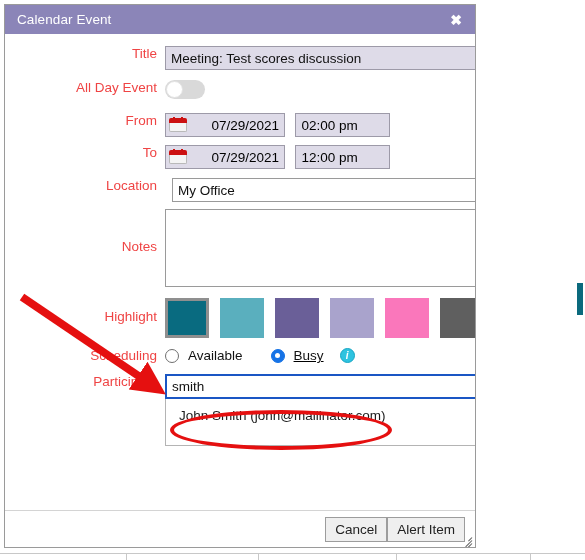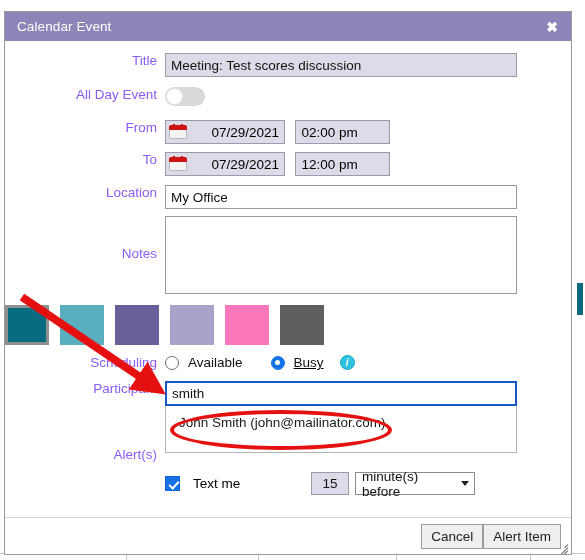--- a/index.html
+++ b/index.html
@@ -29,27 +29,26 @@
   .bg-grid-line {
     position: absolute;
     background: #c8c8c8;
   }
 
   
   .dialog {
     position: absolute;
     left: 4px;
     top: 4px;
-    width: 568px;
+    width: 472px;
     height: 544px;
     background: #ffffff;
     border: 1px solid #9a9a9a;
     box-sizing: border-box;
     overflow: hidden;
-    margin-top: 7px;
   }
   .titlebar {
     position: relative;
     height: 29px;
     background: #8b85b8;
     color: #ffffff;
     display: flex;
     align-items: center;
     justify-content: space-between;
     padding: 0 10px 0 12px;
@@ -75,21 +74,21 @@
   .row {
     display: flex;
     align-items: flex-start;
     margin-top: 9px;
   }
   .row .label {
     width: 160px;
     text-align: right;
     padding-right: 8px;
     font-size: 13.5px;
-    color: #8b5cf6;
+    color: #ef4444;
     box-sizing: border-box;
     flex: none;
   }
   .row .field { flex: 1 1 auto; position: relative; }
 
   input.txt, .fakeinput {
     font-family: "Liberation Sans", sans-serif;
     font-size: 13.5px;
     color: #111111;
     box-sizing: border-box;
@@ -465,35 +464,36 @@
                 <span class="body"></span>
             </span>
             <span class="date-text">07/29/2021</span>
           </div>
           <div class="timebox">
             <span>12:00 pm</span>
           </div>
         </div>
       </div>
 
-      <div class="row" style="margin-top:9px;">
+      <div class="row" style="margin-top:9px;gap:7px;">
         <div class="label">Location</div>
         <div class="field">
           <input class="txt location-input" type="text" value="My Office" style="">
         </div>
       </div>
 
       <div class="row notes-row" style="margin-top:7px;">
         <div class="label">Notes</div>
         <div class="field">
           <textarea class="notes-area" style=""></textarea>
         </div>
       </div>
 
       <div class="row" style="margin-top:7px;">
+        <div class="label" style="padding-top:11px;">Highlight</div>
         <div class="field">
           <div class="swatches">
             <div class="swatch selected">
               <div class="inner" style="background:#096b80;"></div>
             </div>
             <div class="swatch">
               <div class="inner" style="background:#5aafbe;"></div>
             </div>
             <div class="swatch">
               <div class="inner" style="background:#6a5f98;"></div>
@@ -532,33 +532,20 @@
         <div class="label">Participant</div>
         <div class="field">
           <input class="txt participant-input" type="text" value="smith" style="">
           <div class="suggest-box">
             <div class="suggest-item">John Smith (john@mailinator.com)</div>
           </div>
         </div>
       </div>
 
       <div class="row alert-row" style="margin-top:-28px;">
-        <div class="label" style="padding-top:22px;">Alert(s)</div>
-        <div class="field">
-          <div style="height:44px;"></div>
-          <div class="alert-ctrls">
-            <span class="chk"></span>
-            <span class="chk-label">Text me</span>
-            <span class="num-box">15</span>
-            <span class="sel-box">
-              <span>minute(s) before</span>
-              <span class="caret"></span>
-            </span>
-          </div>
-        </div>
       </div>
 
     </div>
 
     <div class="footer-sep"></div>
     <div class="footer">
       <button class="btn">Cancel</button>
       <button class="btn">Alert Item</button>
     </div>
 

